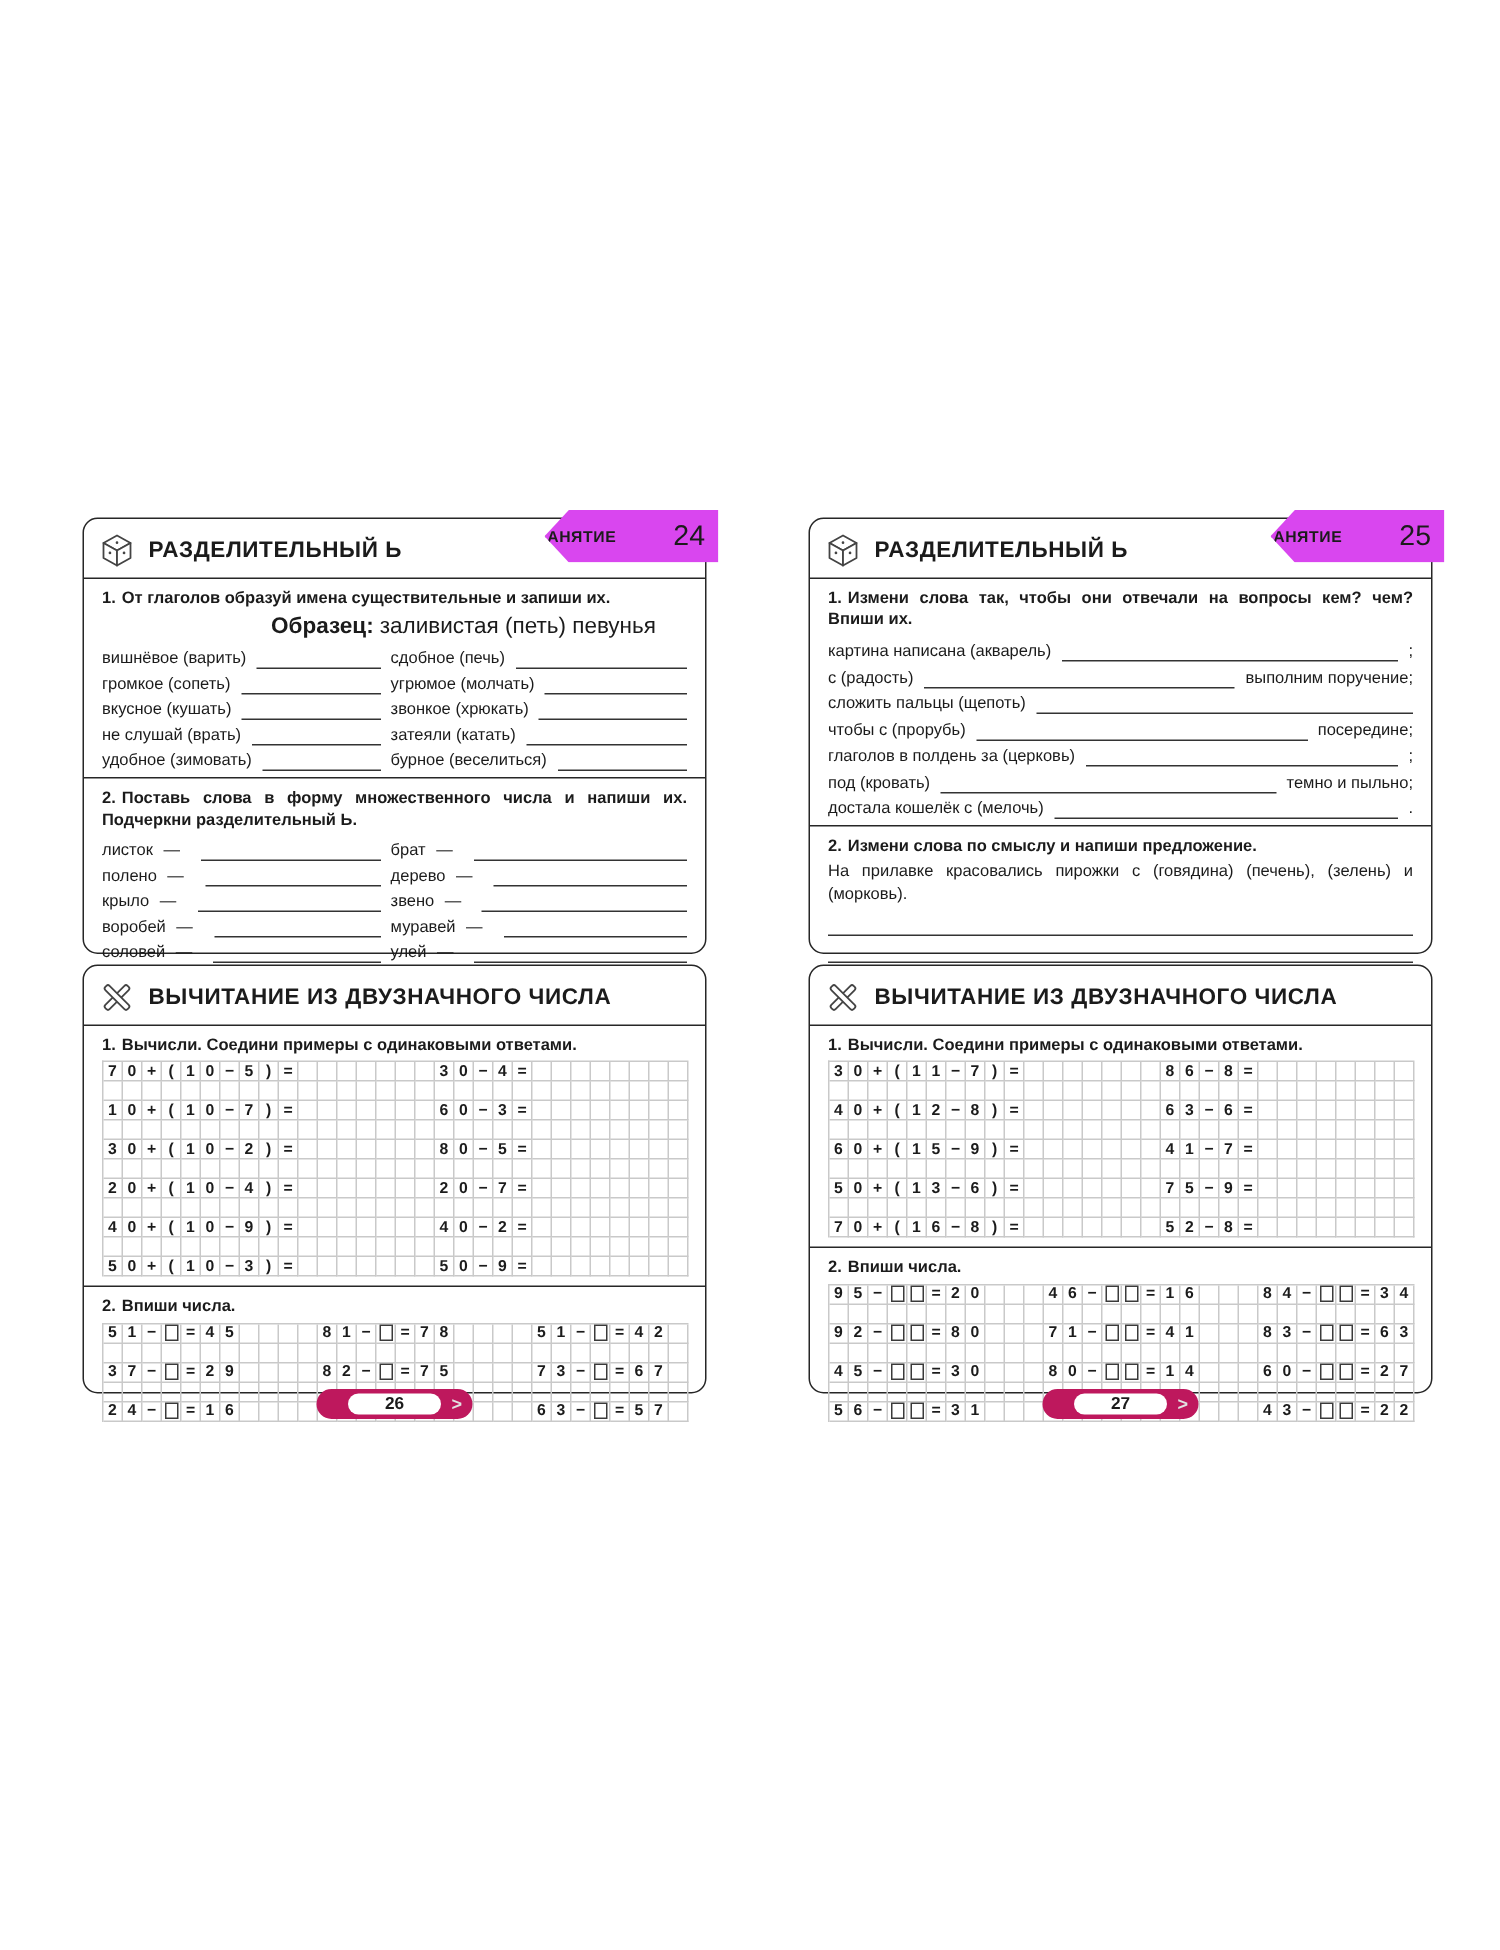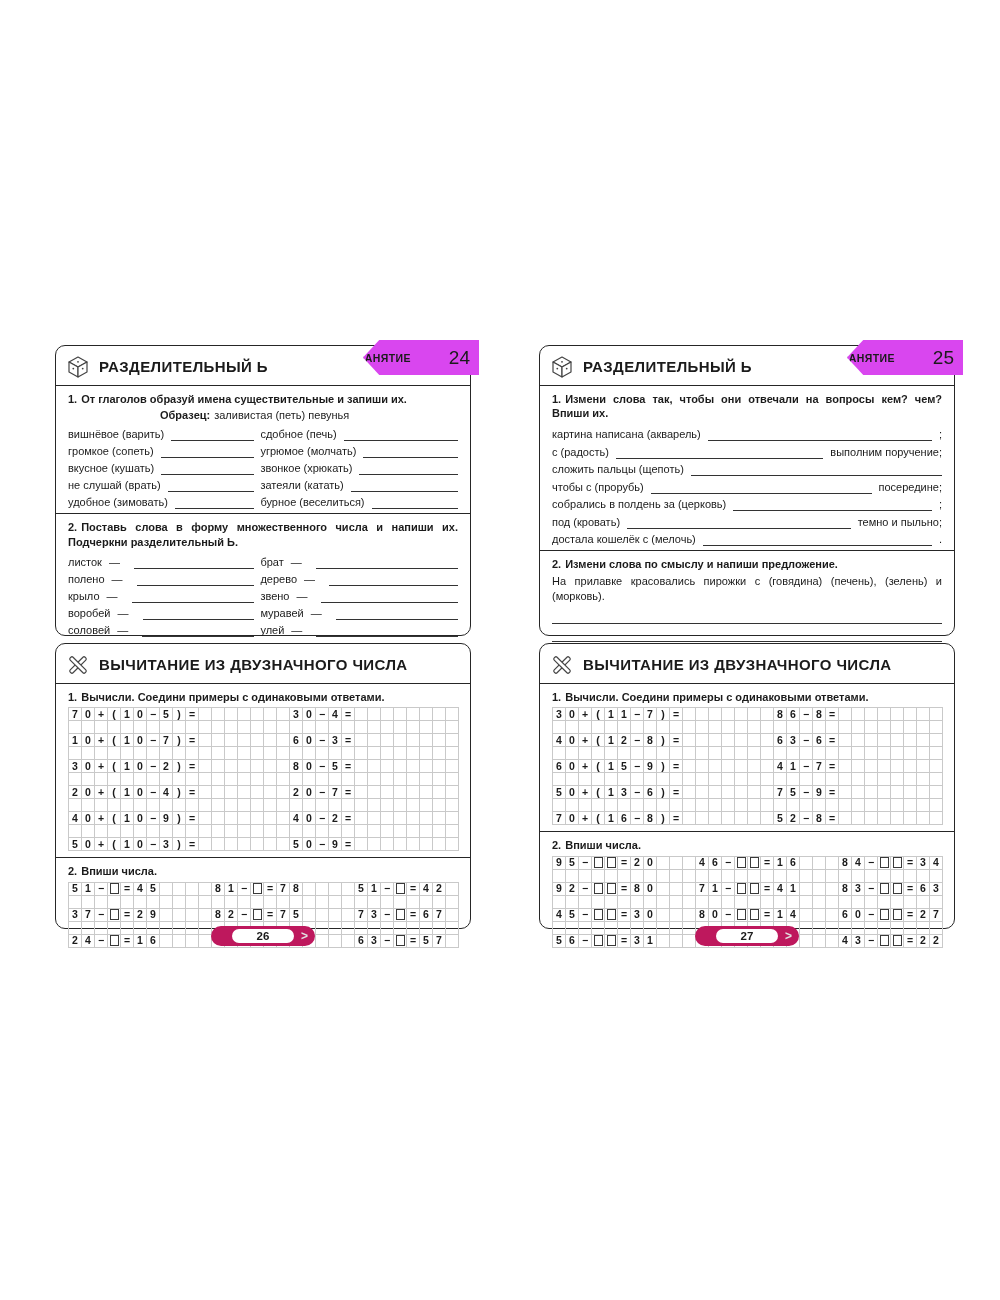--- a/index.html
+++ b/index.html
@@ -23,21 +23,21 @@
                  display:flex;align-items:center;justify-content:flex-end;gap:6px;padding-right:9px;
                  box-sizing:border-box;z-index:3;}
   .lesson-label{font-weight:bold;font-size:10.5px;letter-spacing:.4px;}
   .lesson-number{font-weight:normal;font-size:19px;margin-left:32px;}
 
   .section{padding:5px 12px 4px 12px;}
   .section.divided{border-top:1.3px solid #262626;}
 
   .instr{margin:1px 0 3px 0;font-weight:bold;font-size:11px;line-height:1.3;text-align:justify;}
   .instr .tnum{margin-right:4px;}
-  .sample-line{margin:0 0 3px 0;font-size:11px;padding-left:92px;}
+  .sample-line{margin:0 0 3px 0;font-size:15px;padding-left:92px;text-align:center;}
   .sample-line b{margin-right:4px;}
   .body-text{margin:1px 0 3px 0;font-size:11px;line-height:1.3;text-align:justify;}
 
   .pair-grid{display:grid;grid-template-columns:1fr 1.06fr;column-gap:6px;}
   .entry{display:flex;align-items:flex-end;height:17px;font-size:11px;}
   .entry-label{white-space:nowrap;padding-bottom:1px;}
   .dash{margin:0 7px;padding-bottom:1px;}
   .blank{flex:1 1 auto;border-bottom:1px solid #333;margin-left:7px;min-width:20px;}
   .fill-line{display:flex;align-items:flex-end;height:17.5px;font-size:11px;}
   .after-label{white-space:nowrap;margin-left:7px;padding-bottom:1px;}
@@ -747,21 +747,21 @@
           <div class="fill-line">
             <span class="entry-label">сложить пальцы (щепоть)</span>
             <span class="blank"></span>
           </div>
           <div class="fill-line">
             <span class="entry-label">чтобы с (прорубь)</span>
             <span class="blank"></span>
             <span class="after-label">посередине;</span>
           </div>
           <div class="fill-line">
-            <span class="entry-label">собрались в полдень за (церковь)</span>
+            <span class="entry-label">глаголов в полдень за (церковь)</span>
             <span class="blank"></span>
             <span class="after-label">;</span>
           </div>
           <div class="fill-line">
             <span class="entry-label">под (кровать)</span>
             <span class="blank"></span>
             <span class="after-label">темно и пыльно;</span>
           </div>
           <div class="fill-line">
             <span class="entry-label">достала кошелёк с (мелочь)</span>

